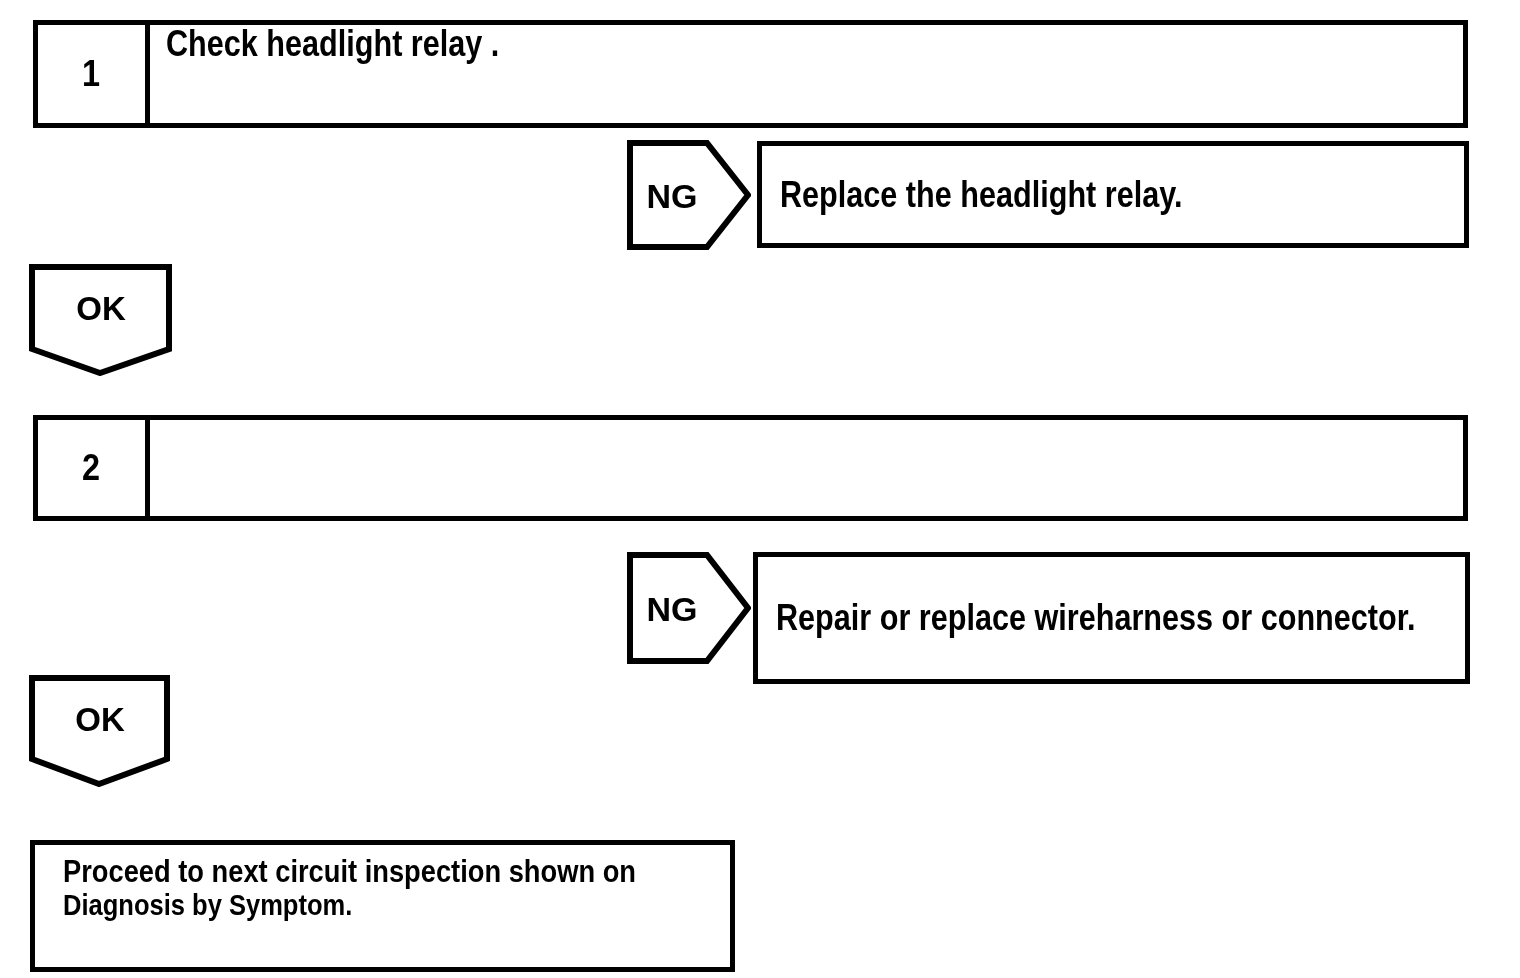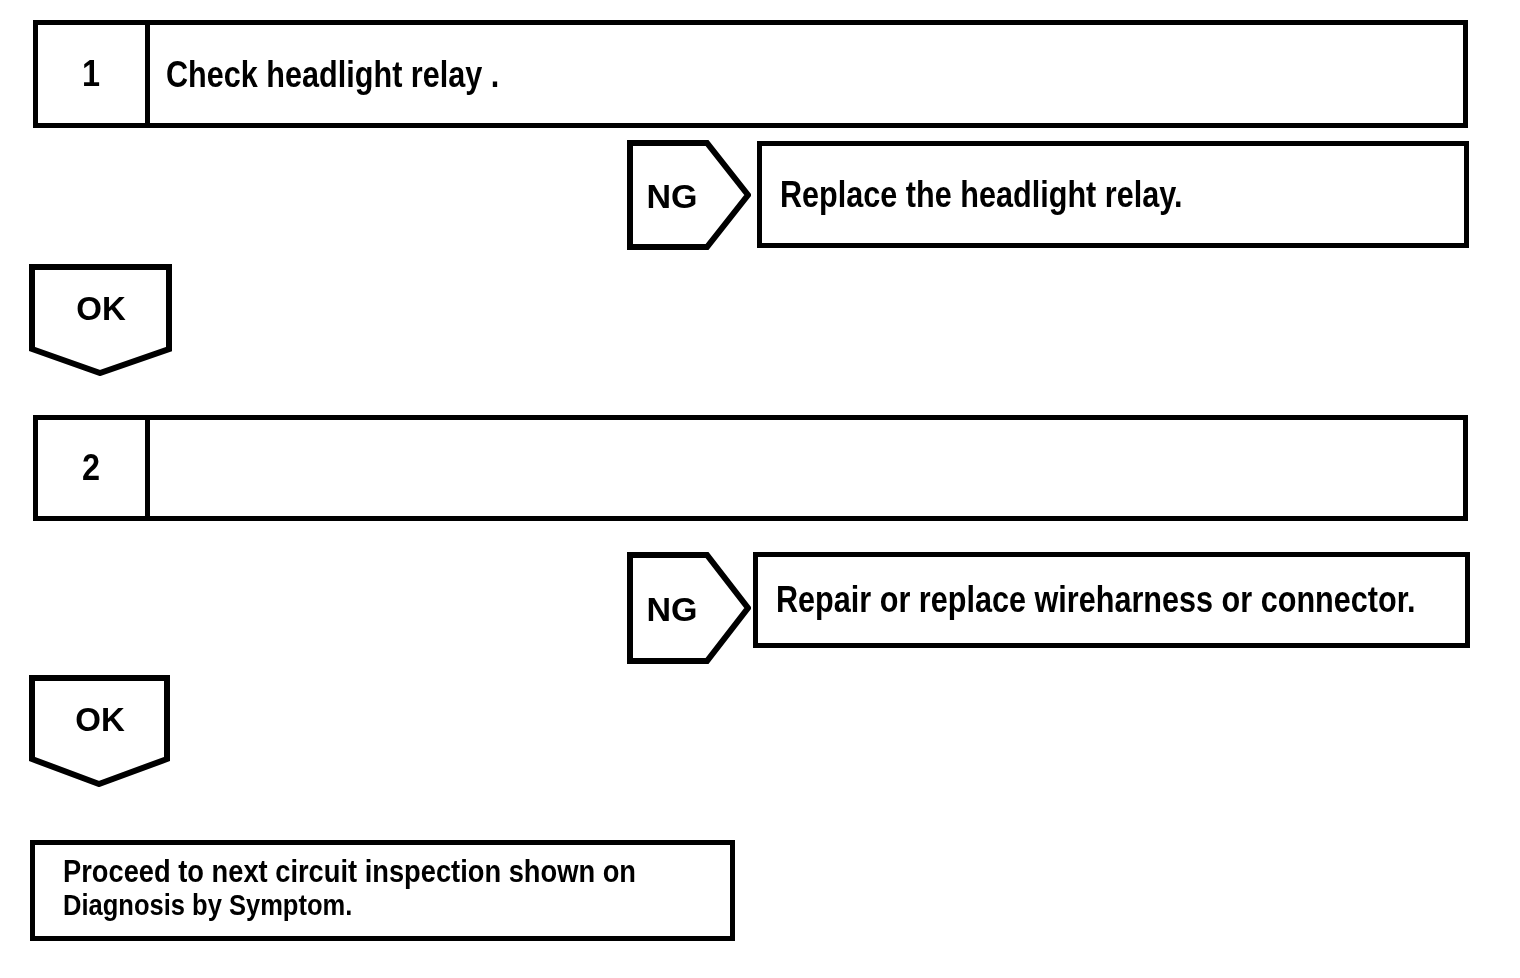--- a/index.html
+++ b/index.html
@@ -35,21 +35,20 @@
     flex: 0 0 auto;
   }
   .num-cell span {
     font-size: 36px;
     font-weight: bold;
     transform: scaleX(0.9);
   }
   .text-cell {
     flex: 1 1 auto;
     display: flex;
-    align-items: center;
     padding-left: 16px;
     overflow: hidden;
   }
   .text-cell span {
     font-size: 36px;
     font-weight: bold;
     line-height: 37px;
     white-space: pre-line;
     transform: scaleX(0.85);
     transform-origin: left center;
@@ -142,27 +141,27 @@
     <div class="num-cell">
       <span>2</span>
     </div>
   </div>
 
   <svg class="shape" style="left:627px; top:552px;" width="124" height="112" viewBox="0 0 124 112">
     <polygon points="3,3 80,3 121,56 80,109 3,109"></polygon>
     <text x="45" y="69" class="ng-text">NG</text>
   </svg>
 
-  <div class="result-box" style="left:753px; top:552px; width:717px; height:96px;">
+  <div class="result-box" style="left:753px; top:552px; width:717px; height:132px;">
     <span>Repair or replace wireharness or connector.</span>
   </div>
 
   <svg class="shape" style="left:29px; top:675px;" width="142" height="112" viewBox="0 0 142 112">
     <polygon points="3,3 138,3 138,84 70,109 3,84"></polygon>
     <text x="71" y="56" class="ok-text">OK</text>
   </svg>
 
-  <div class="final-box" style="left:30px; top:840px; width:705px; height:101px;">
+  <div class="final-box" style="left:30px; top:840px; width:705px; height:132px;">
     <div class="final-line1">Proceed to next circuit inspection shown on</div>
     <div class="final-line2">Diagnosis by Symptom.</div>
   </div>
 
 </div>
 
 </body></html>

